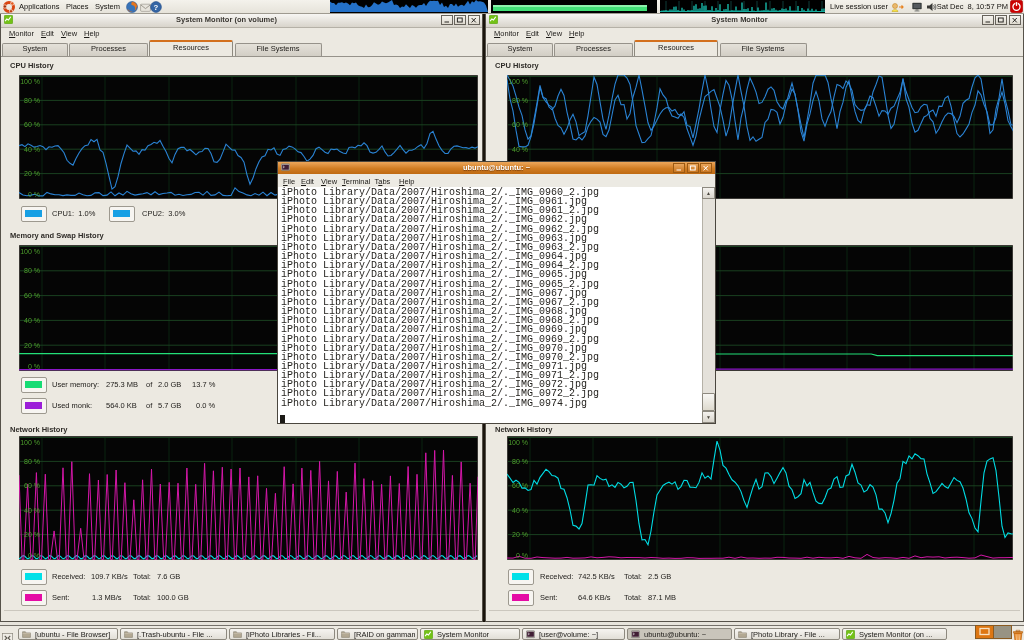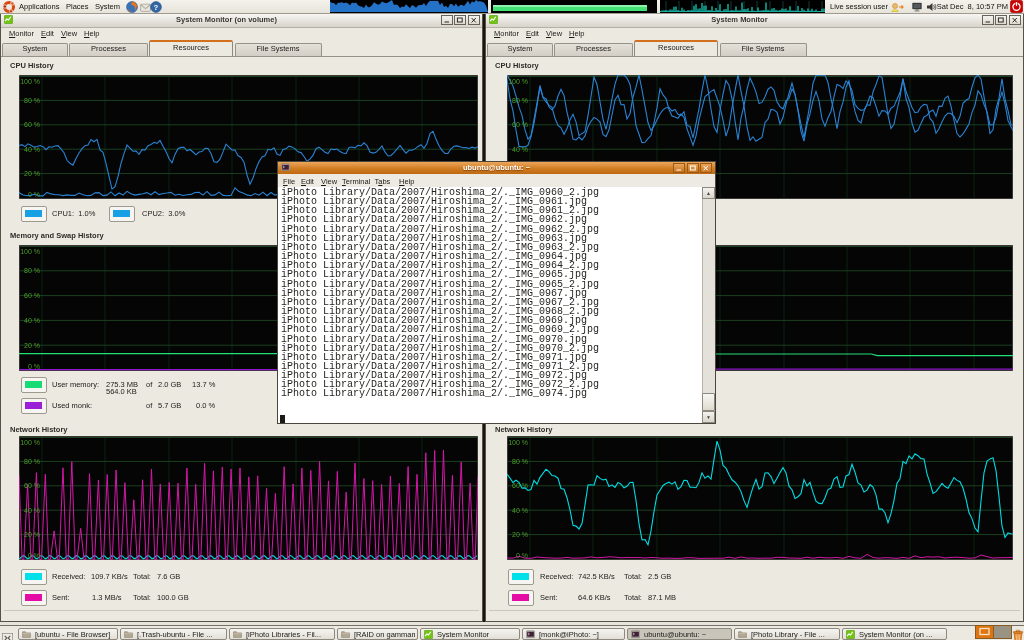--- a/index.html
+++ b/index.html
@@ -113,21 +113,21 @@
     </div>
     <div class="t" style="left:52px;top:380px">User memory:</div>
     <div class="t" style="left:106px;top:380px">275.3 MB</div>
     <div class="t" style="left:146px;top:380px">of</div>
     <div class="t" style="left:158px;top:380px">2.0 GB</div>
     <div class="t" style="left:192px;top:380px">13.7 %</div>
     <div style="position:absolute;left:21px;top:398px;width:24px;height:14px;background:#f7f5f1;border:1px solid #9d998f;border-radius:2px">
       <div style="position:absolute;left:3px;top:3px;width:17px;height:7px;background:#9c1fd8"></div>
     </div>
     <div class="t" style="left:52px;top:401px">Used monk:</div>
-    <div class="t" style="left:106px;top:387px">564.0 KB</div>
+    <div class="t" style="left:106px;top:401px">564.0 KB</div>
     <div class="t" style="left:146px;top:401px">of</div>
     <div class="t" style="left:158px;top:401px">5.7 GB</div>
     <div class="t" style="left:196px;top:401px">0.0 %</div>
     <div class="b" style="left:10px;top:425px">Network History</div>
     <svg class="gr" style="left:19px;top:436px" width="459" height="124">
       <rect x="0" y="0" width="459" height="124" fill="#050505" stroke="#716d64" stroke-width="1"></rect>
       <line x1="23" y1="1" x2="23" y2="123" stroke="#0b2411" stroke-width="1"></line>
       <line x1="86" y1="1" x2="86" y2="123" stroke="#0b2411" stroke-width="1"></line>
       <line x1="150" y1="1" x2="150" y2="123" stroke="#0b2411" stroke-width="1"></line>
       <line x1="213" y1="1" x2="213" y2="123" stroke="#0b2411" stroke-width="1"></line>
@@ -329,20 +329,21 @@
         <div class="tl">iPhoto Library/Data/2007/Hiroshima_2/._IMG_0962.jpg</div>
         <div class="tl">iPhoto Library/Data/2007/Hiroshima_2/._IMG_0962_2.jpg</div>
         <div class="tl">iPhoto Library/Data/2007/Hiroshima_2/._IMG_0963.jpg</div>
         <div class="tl">iPhoto Library/Data/2007/Hiroshima_2/._IMG_0963_2.jpg</div>
         <div class="tl">iPhoto Library/Data/2007/Hiroshima_2/._IMG_0964.jpg</div>
         <div class="tl">iPhoto Library/Data/2007/Hiroshima_2/._IMG_0964_2.jpg</div>
         <div class="tl">iPhoto Library/Data/2007/Hiroshima_2/._IMG_0965.jpg</div>
         <div class="tl">iPhoto Library/Data/2007/Hiroshima_2/._IMG_0965_2.jpg</div>
         <div class="tl">iPhoto Library/Data/2007/Hiroshima_2/._IMG_0967.jpg</div>
         <div class="tl">iPhoto Library/Data/2007/Hiroshima_2/._IMG_0967_2.jpg</div>
+        <div class="tl">iPhoto Library/Data/2007/Hiroshima_2/._IMG_0968.jpg</div>
         <div class="tl">iPhoto Library/Data/2007/Hiroshima_2/._IMG_0968_2.jpg</div>
         <div class="tl">iPhoto Library/Data/2007/Hiroshima_2/._IMG_0969.jpg</div>
         <div class="tl">iPhoto Library/Data/2007/Hiroshima_2/._IMG_0969_2.jpg</div>
         <div class="tl">iPhoto Library/Data/2007/Hiroshima_2/._IMG_0970.jpg</div>
         <div class="tl">iPhoto Library/Data/2007/Hiroshima_2/._IMG_0970_2.jpg</div>
         <div class="tl">iPhoto Library/Data/2007/Hiroshima_2/._IMG_0971.jpg</div>
         <div class="tl">iPhoto Library/Data/2007/Hiroshima_2/._IMG_0971_2.jpg</div>
         <div class="tl">iPhoto Library/Data/2007/Hiroshima_2/._IMG_0972.jpg</div>
         <div class="tl">iPhoto Library/Data/2007/Hiroshima_2/._IMG_0972_2.jpg</div>
         <div class="tl">iPhoto Library/Data/2007/Hiroshima_2/._IMG_0974.jpg</div>
@@ -547,21 +548,21 @@
         <rect x="0.5" y="0.5" width="15" height="15" rx="2" fill="#73c216" stroke="#4e9a06"></rect>
         <path d="M2 11l3-4 3 2 4-6" fill="none" stroke="#fff" stroke-width="2"></path>
       </svg>
       <div class="t" style="left:437px;top:5px;max-width:80px;overflow:hidden">System Monitor</div>
       <div style="position:absolute;left:522px;top:3px;width:103px;height:12px;background:linear-gradient(#f6f4f0,#e2dfd7);border:1px solid #8d897f;border-radius:2px;box-sizing:border-box"></div>
       <svg width="9" height="9" viewBox="0 0 16 16" style="position:absolute;left:526px;top:5px">
         <rect x="0.5" y="1.5" width="15" height="12" rx="1.5" fill="#dcdad4" stroke="#5a5750"></rect>
         <rect x="2" y="3" width="12" height="9" fill="#300a24" opacity="0.9"></rect>
         <path d="M3.5 5l2.5 2-2.5 2" stroke="#eee" stroke-width="1.2" fill="none"></path>
       </svg>
-      <div class="t" style="left:539px;top:5px;max-width:83px;overflow:hidden">[monk@iPhoto: ~]</div>
+      <div class="t" style="left:539px;top:5px;max-width:83px;overflow:hidden">[user@volume: ~]</div>
       <div style="position:absolute;left:627px;top:3px;width:105px;height:12px;background:#c9c5bb;border:1px solid #8d897f;border-radius:2px;box-sizing:border-box"></div>
       <svg width="9" height="9" viewBox="0 0 16 16" style="position:absolute;left:631px;top:5px">
         <rect x="0.5" y="1.5" width="15" height="12" rx="1.5" fill="#dcdad4" stroke="#5a5750"></rect>
         <rect x="2" y="3" width="12" height="9" fill="#300a24" opacity="0.9"></rect>
         <path d="M3.5 5l2.5 2-2.5 2" stroke="#eee" stroke-width="1.2" fill="none"></path>
       </svg>
       <div class="t" style="left:644px;top:5px;max-width:85px;overflow:hidden">ubuntu@ubuntu: ~</div>
       <div style="position:absolute;left:734px;top:3px;width:106px;height:12px;background:linear-gradient(#f6f4f0,#e2dfd7);border:1px solid #8d897f;border-radius:2px;box-sizing:border-box"></div>
       <svg width="9" height="8" viewBox="0 0 16 14" style="position:absolute;left:738px;top:5px">
         <path d="M1 3h5l1.5 2H15v8H1z" fill="#b3a993" stroke="#837c6c"></path>

